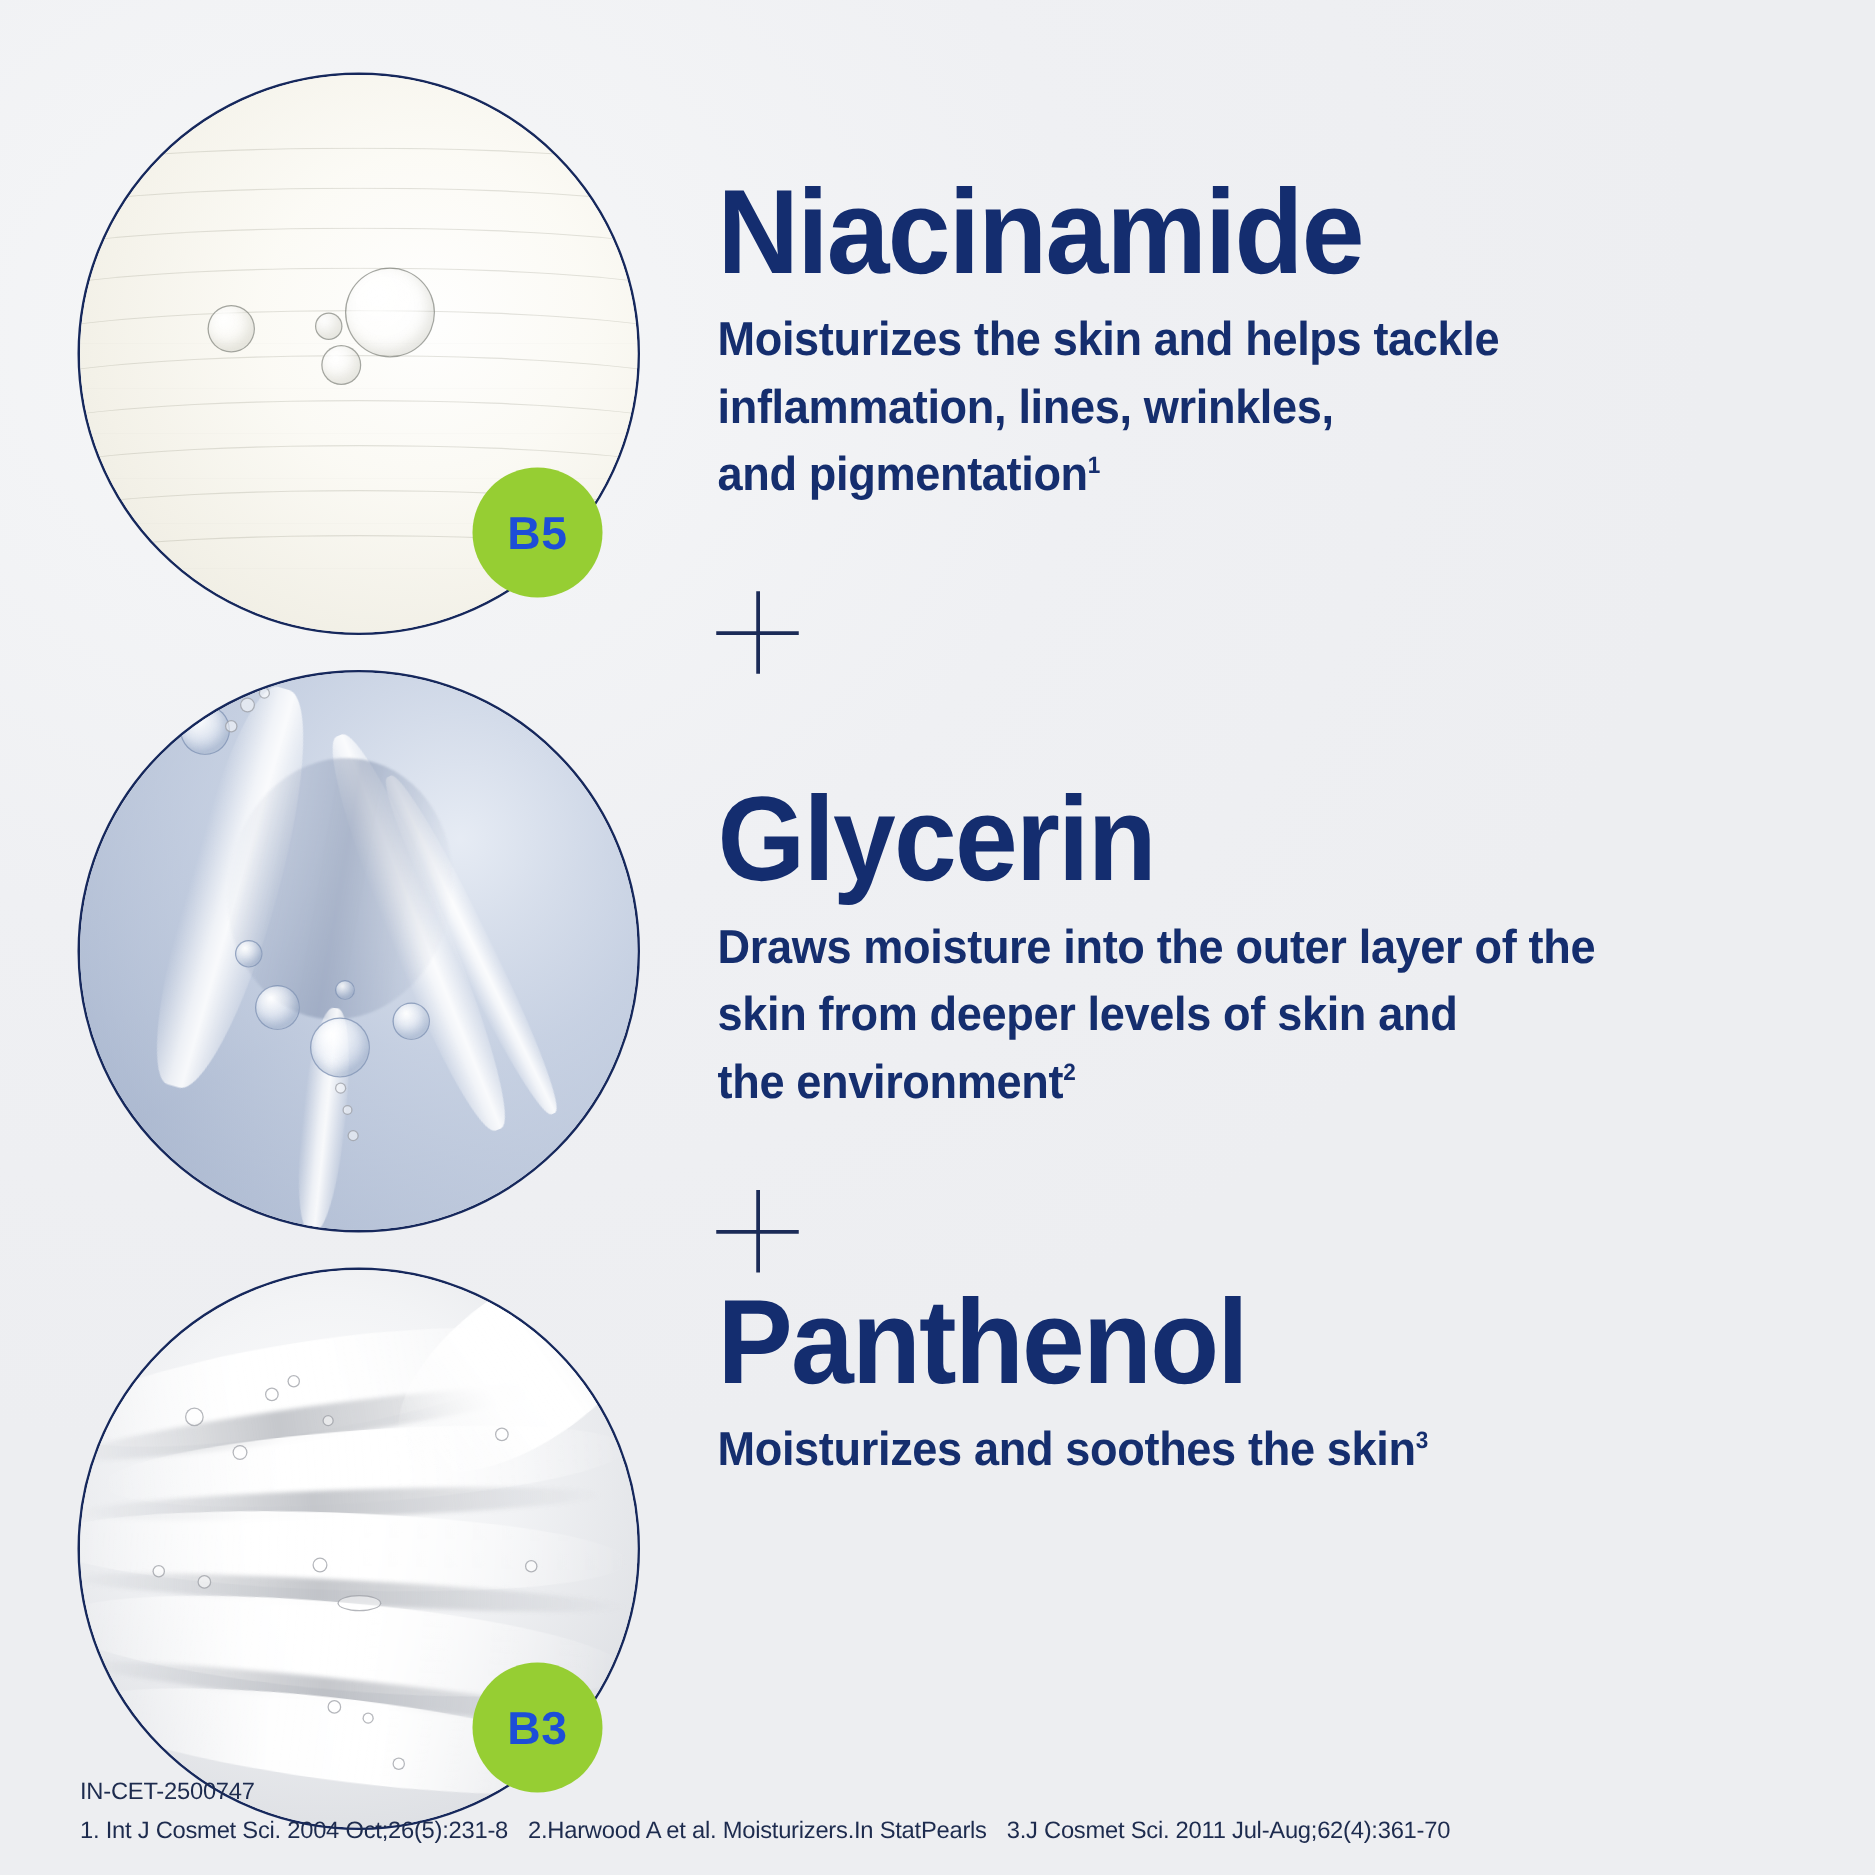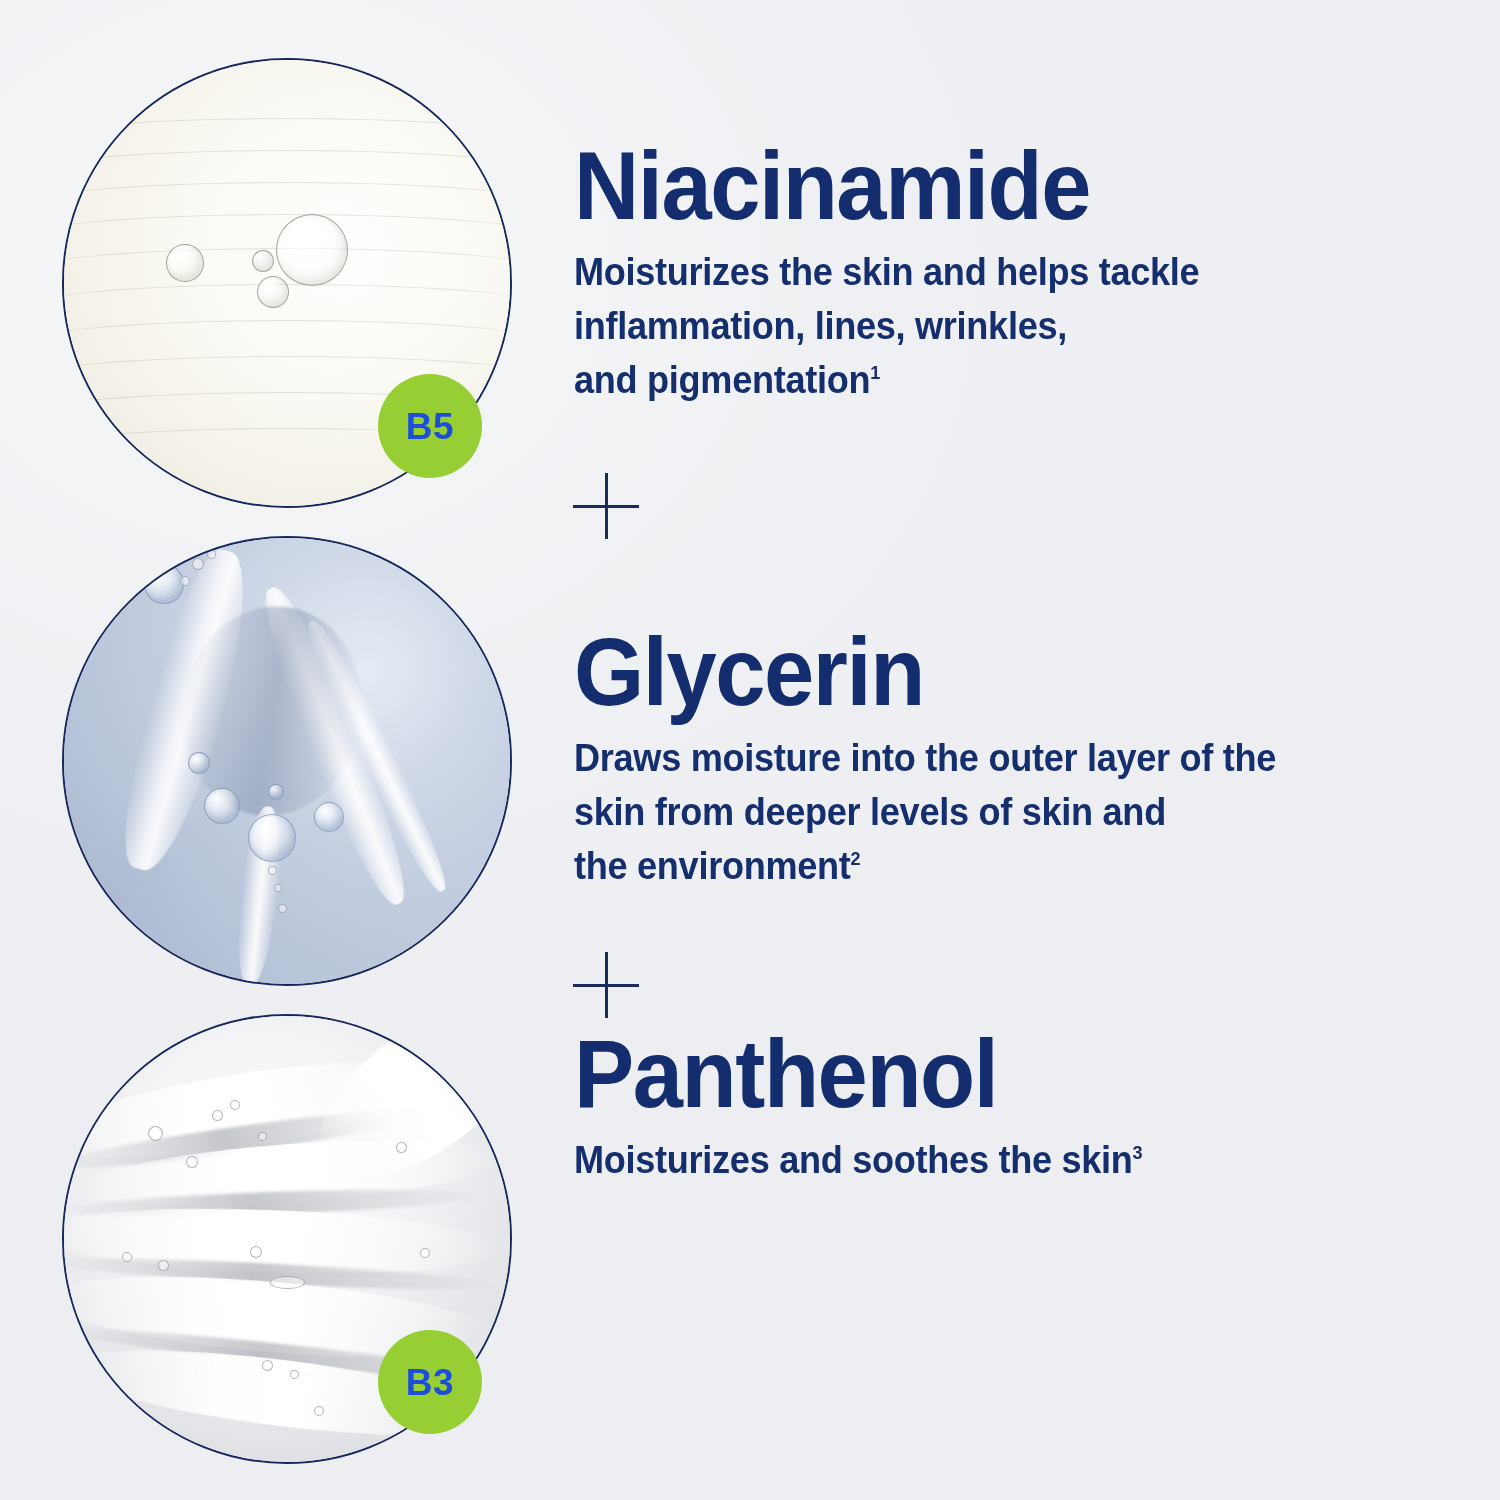--- a/index.html
+++ b/index.html
@@ -298,14 +298,20 @@
     <div class="badge" style="left:316px; top:316px;">
       <span>B3</span>
     </div>
   </div>
 
   <div class="text-block" style="left:574px; top:1028px; width:860px;">
     <h2 class="heading" style="font-size:96px;">Panthenol</h2>
     <p class="body"><span>Moisturizes and soothes the skin</span><sup>3</sup></p>
   </div>
 
+  <div class="footer">
+    <div>IN-CET-2500747</div>
+    <div class="ref-line">
+      <span>1. Int J Cosmet Sci. 2004 Oct;26(5):231-8</span><span>2.Harwood A et al. Moisturizers.In StatPearls</span><span>3.J Cosmet Sci. 2011 Jul-Aug;62(4):361-70</span>
+    </div>
+  </div>
 
 </div>
 
 </body></html>

